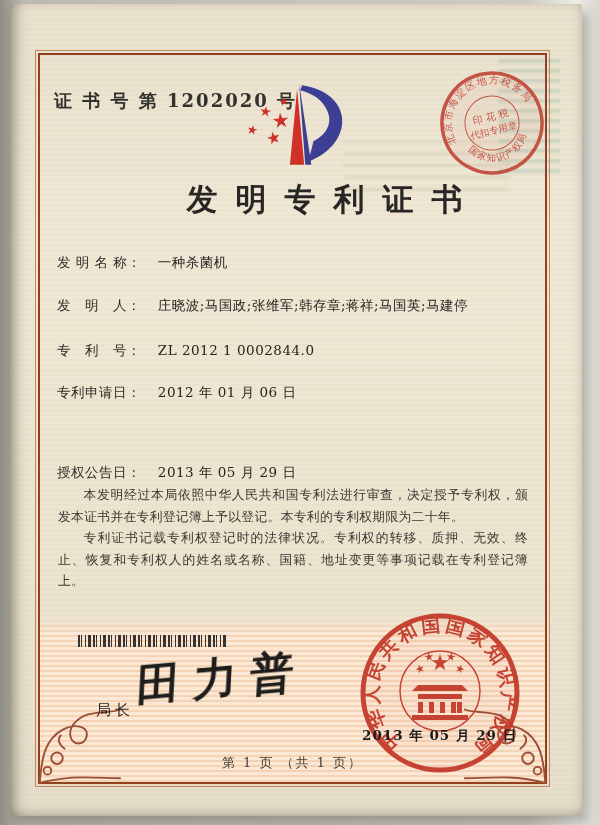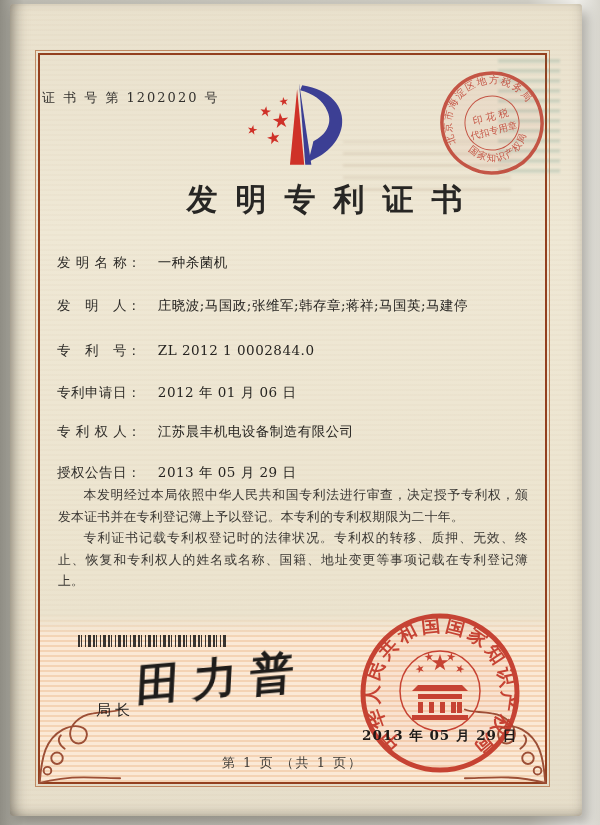--- a/index.html
+++ b/index.html
@@ -16,22 +16,22 @@
                inset 0 -10px 14px -10px rgba(90,85,75,.4),
                5px 8px 12px rgba(60,58,50,.35);
   }
   .paper-texture{
     position:absolute;inset:0;border-radius:3px;
     background:repeating-linear-gradient(0deg,rgba(190,160,130,.05) 0 2px,rgba(255,255,255,0) 2px 5px);
   }
   .frame{position:absolute;left:25px;top:46px;width:509px;height:731px;border:1px solid #c08a63;padding:2px;}
   .frame-inner{position:relative;width:100%;height:100%;border:2px solid #93401f;box-sizing:border-box;}
 
-  .cert-number{position:absolute;left:2px;top:34px;font-family:"DejaVu Serif","Liberation Serif",serif;
-    font-size:13px;letter-spacing:2px;color:#33312e;}
+  .cert-number{position:absolute;left:14px;top:34px;font-family:"DejaVu Serif","Liberation Serif",serif;
+    font-size:18px;letter-spacing:2px;color:#33312e;font-weight:bold;}
   .logo{position:absolute;left:196px;top:24px;}
   .tax-stamp{position:absolute;left:396px;top:12px;transform:rotate(-14deg);opacity:.88;}
   .title{position:absolute;left:0;top:124px;width:100%;text-align:center;
     font-family:"DejaVu Serif","Liberation Serif",serif;font-weight:bold;
     font-size:31px;color:#272624;letter-spacing:18px;text-indent:18px;padding-left:32px;}
 
   .row{position:absolute;left:17px;width:480px;font-family:"DejaVu Serif","Liberation Serif",serif;
     font-size:13.5px;color:#2e2c29;letter-spacing:.5px;white-space:nowrap;}
   .row .lab{display:inline-block;min-width:96px;}
   .row .val{color:#262421;}
@@ -121,24 +121,20 @@
         <span class="lab">发　明　人：</span>
         <span class="val">庄晓波;马国政;张维军;韩存章;蒋祥;马国英;马建停</span>
       </div>
       <div class="row" style="top:287px">
         <span class="lab">专　利　号：</span>
         <span class="val">ZL 2012 1 0002844.0</span>
       </div>
       <div class="row" style="top:329px">
         <span class="lab">专利申请日：</span>
         <span class="val">2012 年 01 月 06 日</span>
-      </div>
-      <div class="row" style="top:368px">
-        <span class="lab">专 利 权 人：</span>
-        <span class="val">江苏晨丰机电设备制造有限公司</span>
       </div>
       <div class="row" style="top:409px">
         <span class="lab">授权公告日：</span>
         <span class="val">2013 年 05 月 29 日</span>
       </div>
 
       <div class="legal">
         <p>本发明经过本局依照中华人民共和国专利法进行审查，决定授予专利权，颁发本证书并在专利登记簿上予以登记。本专利的专利权期限为二十年。</p>
         <p>专利证书记载专利权登记时的法律状况。专利权的转移、质押、无效、终止、恢复和专利权人的姓名或名称、国籍、地址变更等事项记载在专利登记簿上。</p>
       </div>

